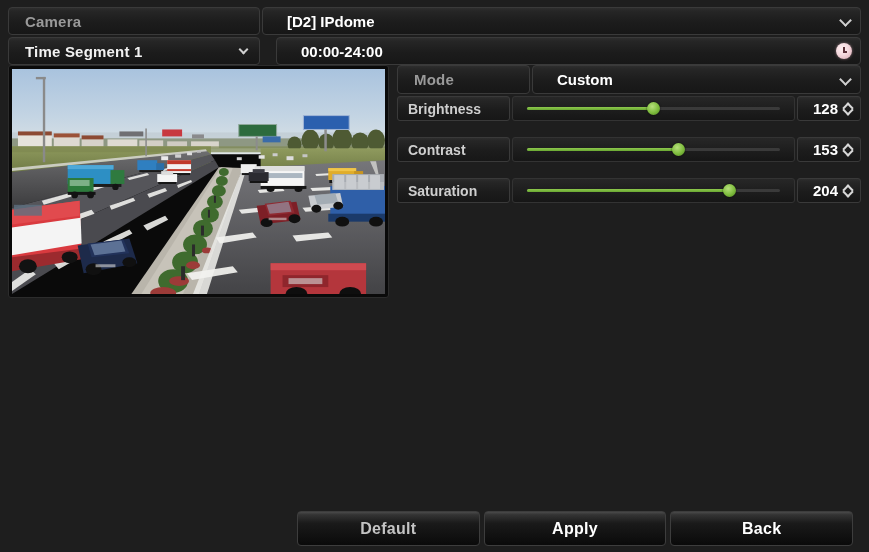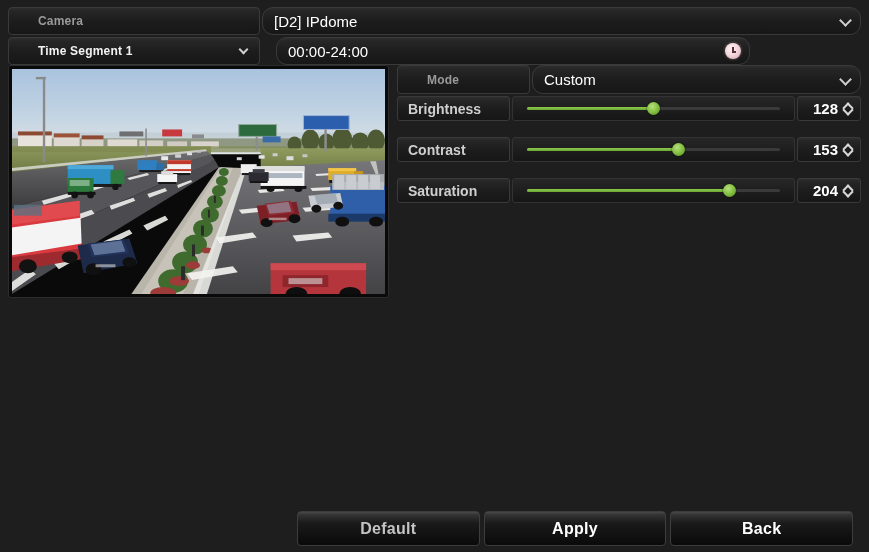--- a/index.html
+++ b/index.html
@@ -26,37 +26,36 @@
   .cell {
     box-sizing: border-box;
     background: linear-gradient(180deg, #2e2e2e 0%, #262626 12%, #1c1c1c 55%, #171717 100%);
     border: 1px solid #3a3a3a;
     border-radius: 4px;
     display: flex;
     align-items: center;
     position: relative;
   }
   .label-cell {
-    padding-left: 29px;
-    font-size: 12px;
+    padding-left: 16px;
+    font-size: 15px;
     font-weight: bold;
     letter-spacing: .2px;
   }
   .label-dim { color: #9a9a9a; }
   .label-bright { color: #f2f2f2; }
 
   .value-cell {
-    padding-left: 11px;
+    padding-left: 24px;
     padding-right: 28px;
     font-size: 15px;
-    font-weight: normal;
+    font-weight: bold;
     color: #ffffff;
     overflow: hidden;
     white-space: nowrap;
-    border-radius: 11px;
   }
 
   
   .chev {
     position: absolute;
     right: 9px;
     top: 50%;
     width: 11px;
     height: 11px;
     margin-top: -6px;
@@ -74,21 +73,21 @@
     width: 5px; height: 5px;
     border-right-width: 2px;
     border-bottom-width: 2px;
   }
 
   
   #camera-row { left: 8px; top: 7px; width: 853px; height: 28px; }
   #camera-label { width: 252px; }
   #camera-value { flex: 1; margin-left: 2px; }
 
-  #segment-row { left: 8px; top: 37px; width: 742px; height: 28px; }
+  #segment-row { left: 8px; top: 37px; width: 853px; height: 28px; }
   #segment-label { width: 252px; padding-right: 26px; }
   #segment-value { flex: 1; margin-left: 16px; }
 
   .clock-icon {
     position: absolute;
     right: 8px;
     top: 50%;
     margin-top: -8px;
     width: 16px;
     height: 16px;

